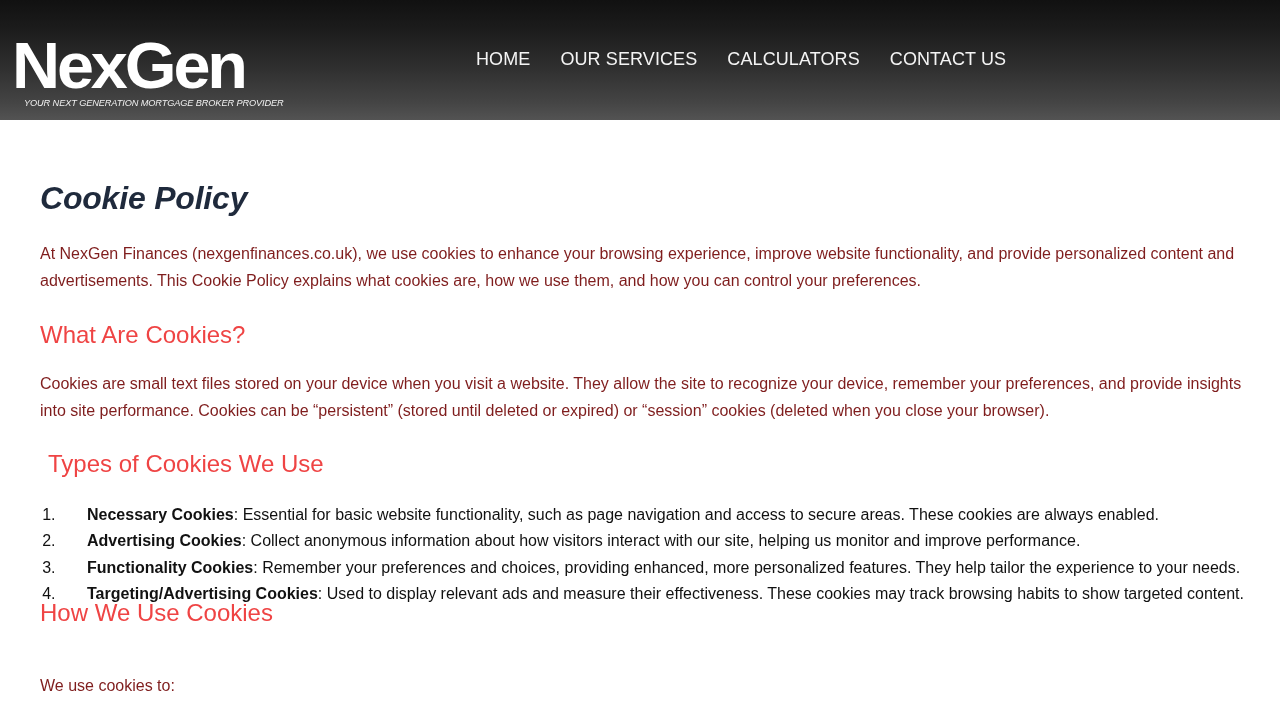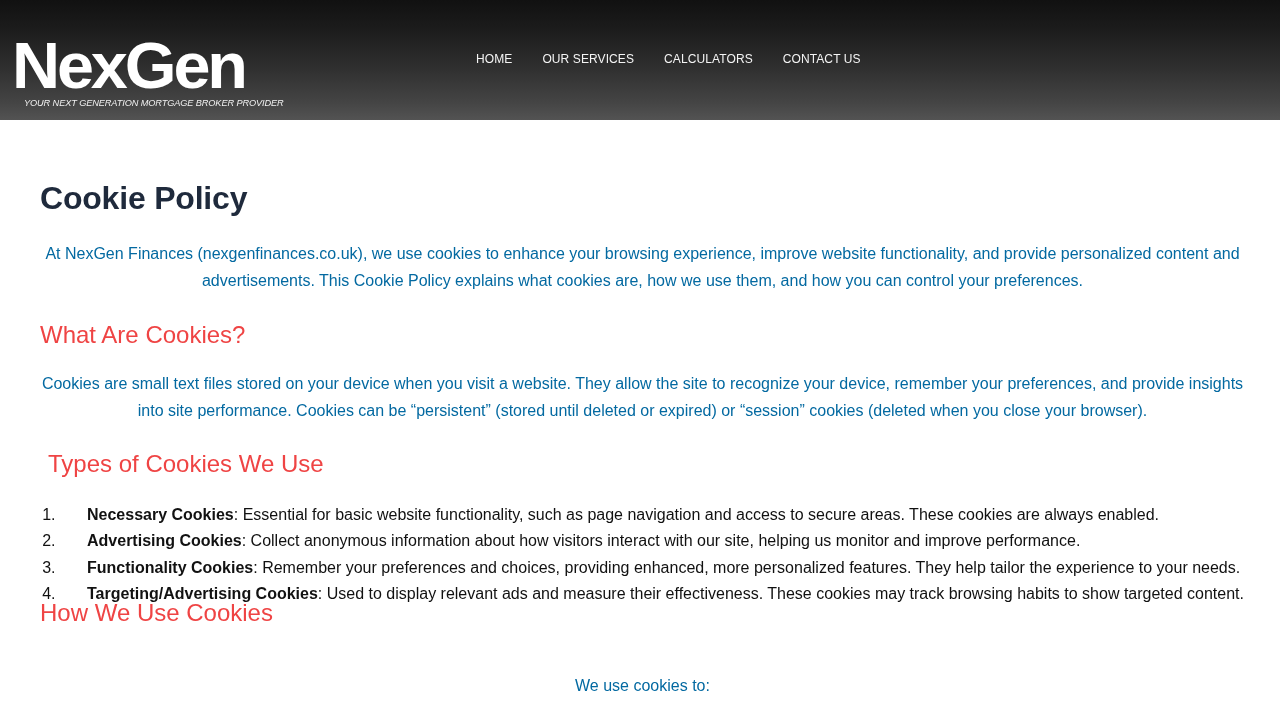--- a/index.html
+++ b/index.html
@@ -44,49 +44,49 @@
     }
     .nav {
       position: absolute;
       left: 476px;
       top: 49px;
       display: flex;
       gap: 30px;
     }
     .nav-link {
       color: #f4f4f4;
-      font-size: 12px;
+      font-size: 18px;
       line-height: 20px;
       text-decoration: none;
       letter-spacing: 0.1px;
       white-space: nowrap;
       cursor: pointer;
     }
 
     .content {
       padding: 0 40px;
     }
     h1.page-title {
       position: absolute;
       left: 40px;
       top: 178px;
       font-size: 32px;
       font-weight: 700;
       color: #1f2a3c;
       line-height: 40px;
       letter-spacing: -0.2px;
+      font-style: italic;
     }
     .para {
       position: absolute;
       left: 40px;
       width: 1205px;
       font-size: 16px;
       line-height: 26.5px;
-      color: #0369a1;
-      text-align: center;
+      color: #7f1d1d;
     }
     h2.section-title {
       position: absolute;
       left: 40px;
       font-size: 24px;
       font-weight: 400;
       color: #ef4444;
       line-height: 30px;
     }
     ol.cookie-types {

